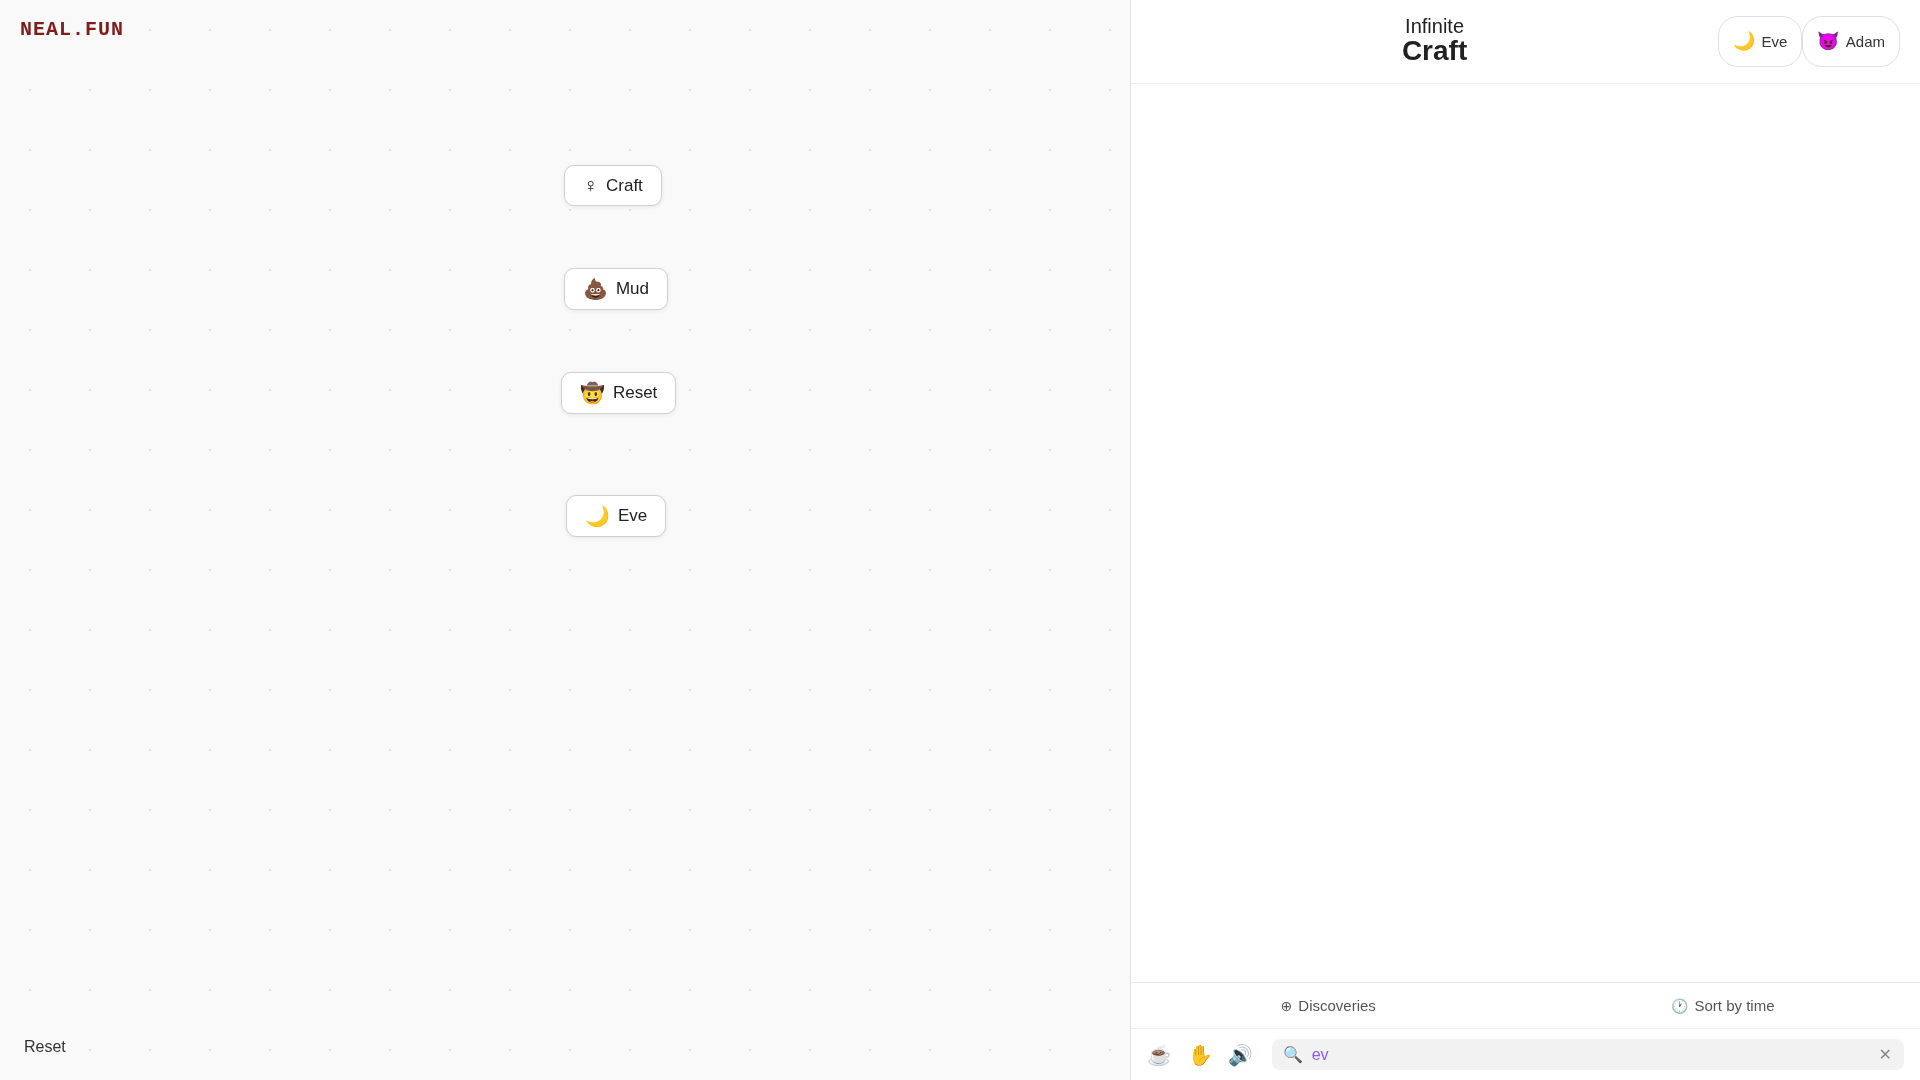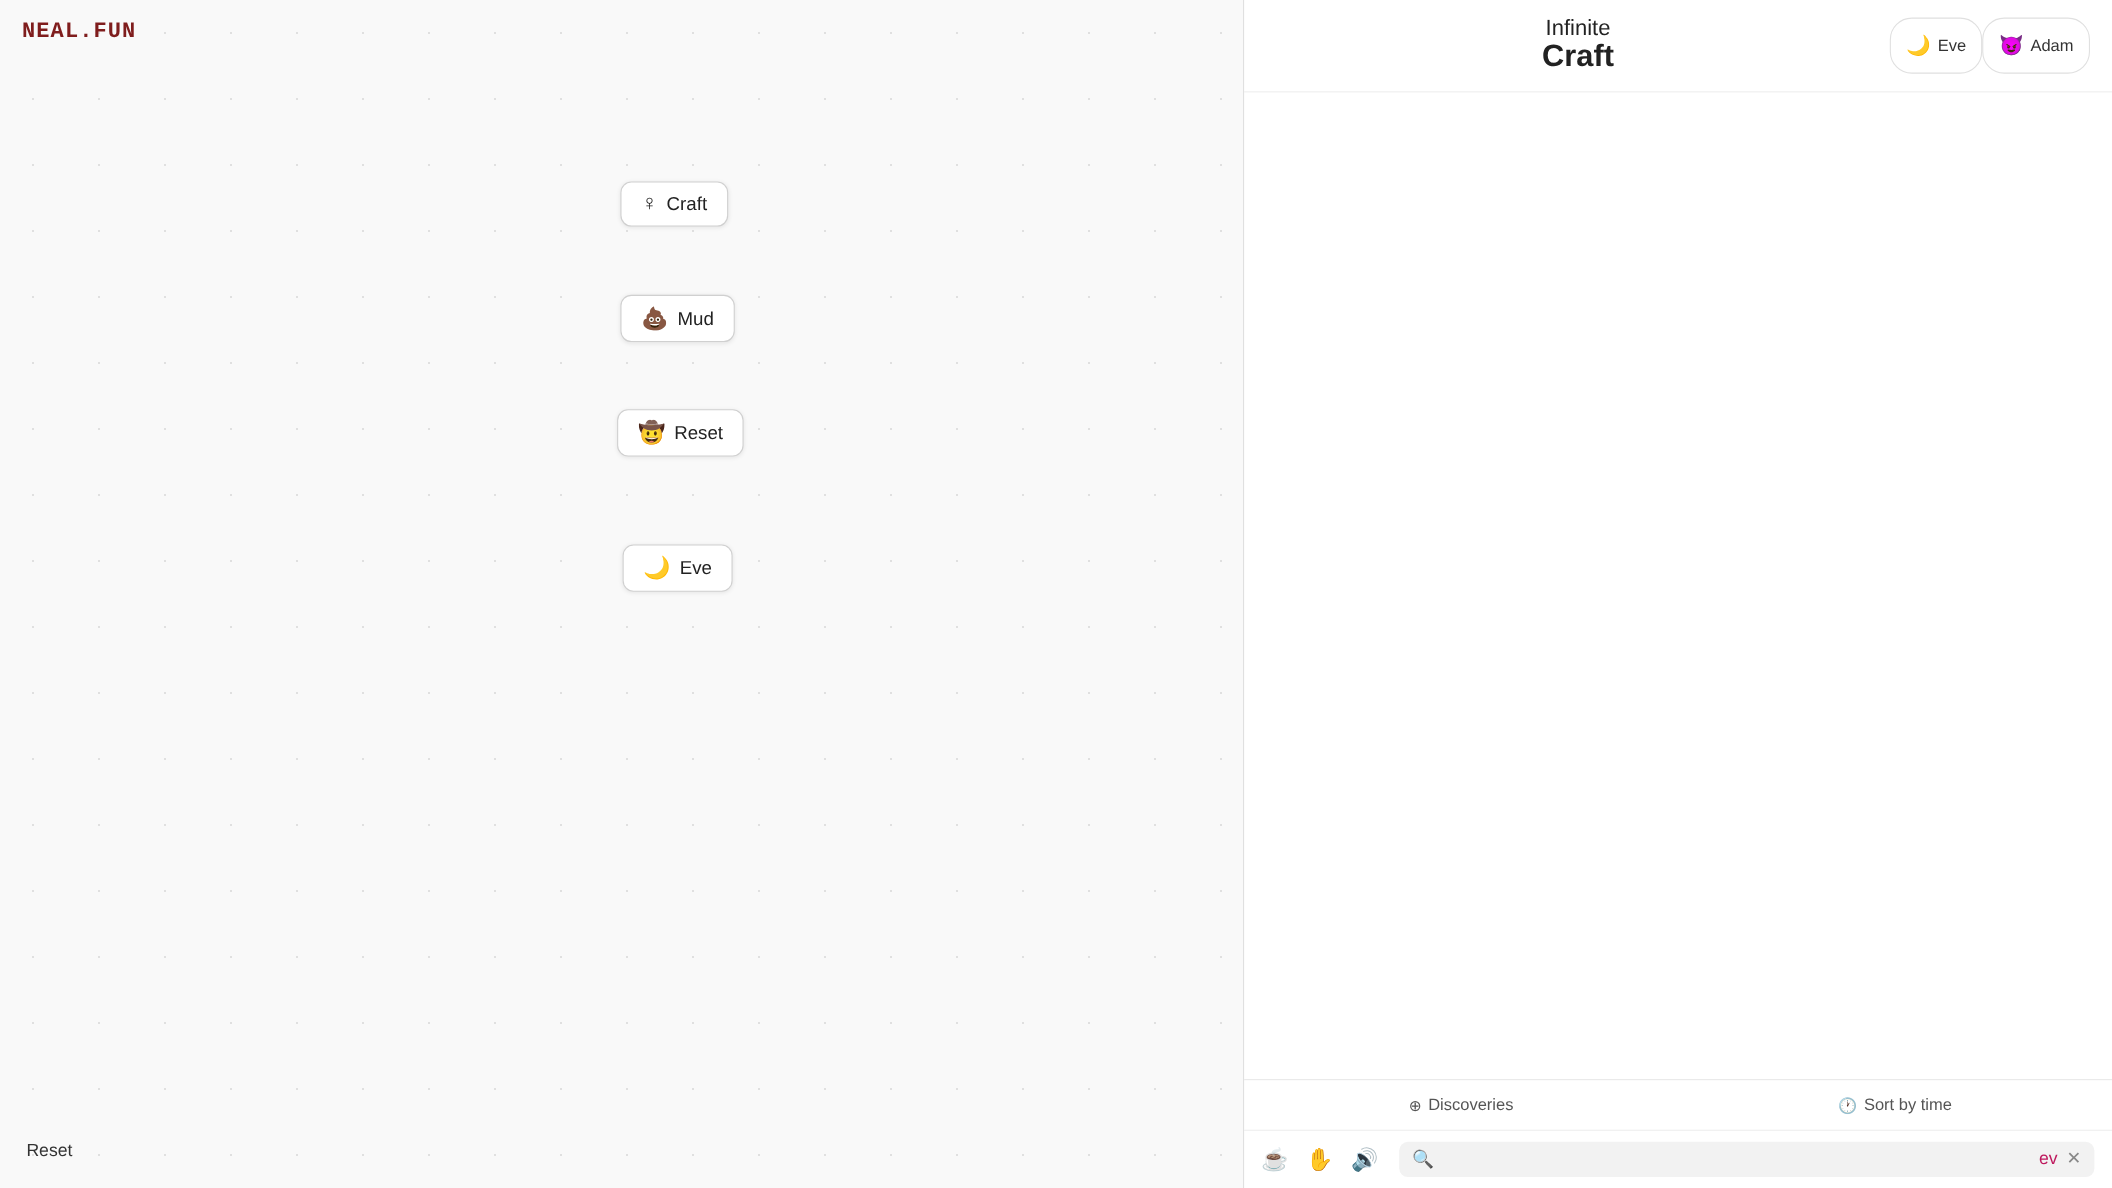--- a/index.html
+++ b/index.html
@@ -203,22 +203,21 @@
       border-radius: 8px;
       padding: 6px 12px;
       gap: 8px;
     }
     #search-input {
       border: none;
       background: none;
       outline: none;
       font-size: 16px;
       flex: 1;
-      color: #be185d;
-      text-align: right;
+      color: #8b5cf6;
     }
     #search-clear {
       background: none;
       border: none;
       font-size: 16px;
       color: #888;
       cursor: pointer;
       line-height: 1;
     }
   </style>

